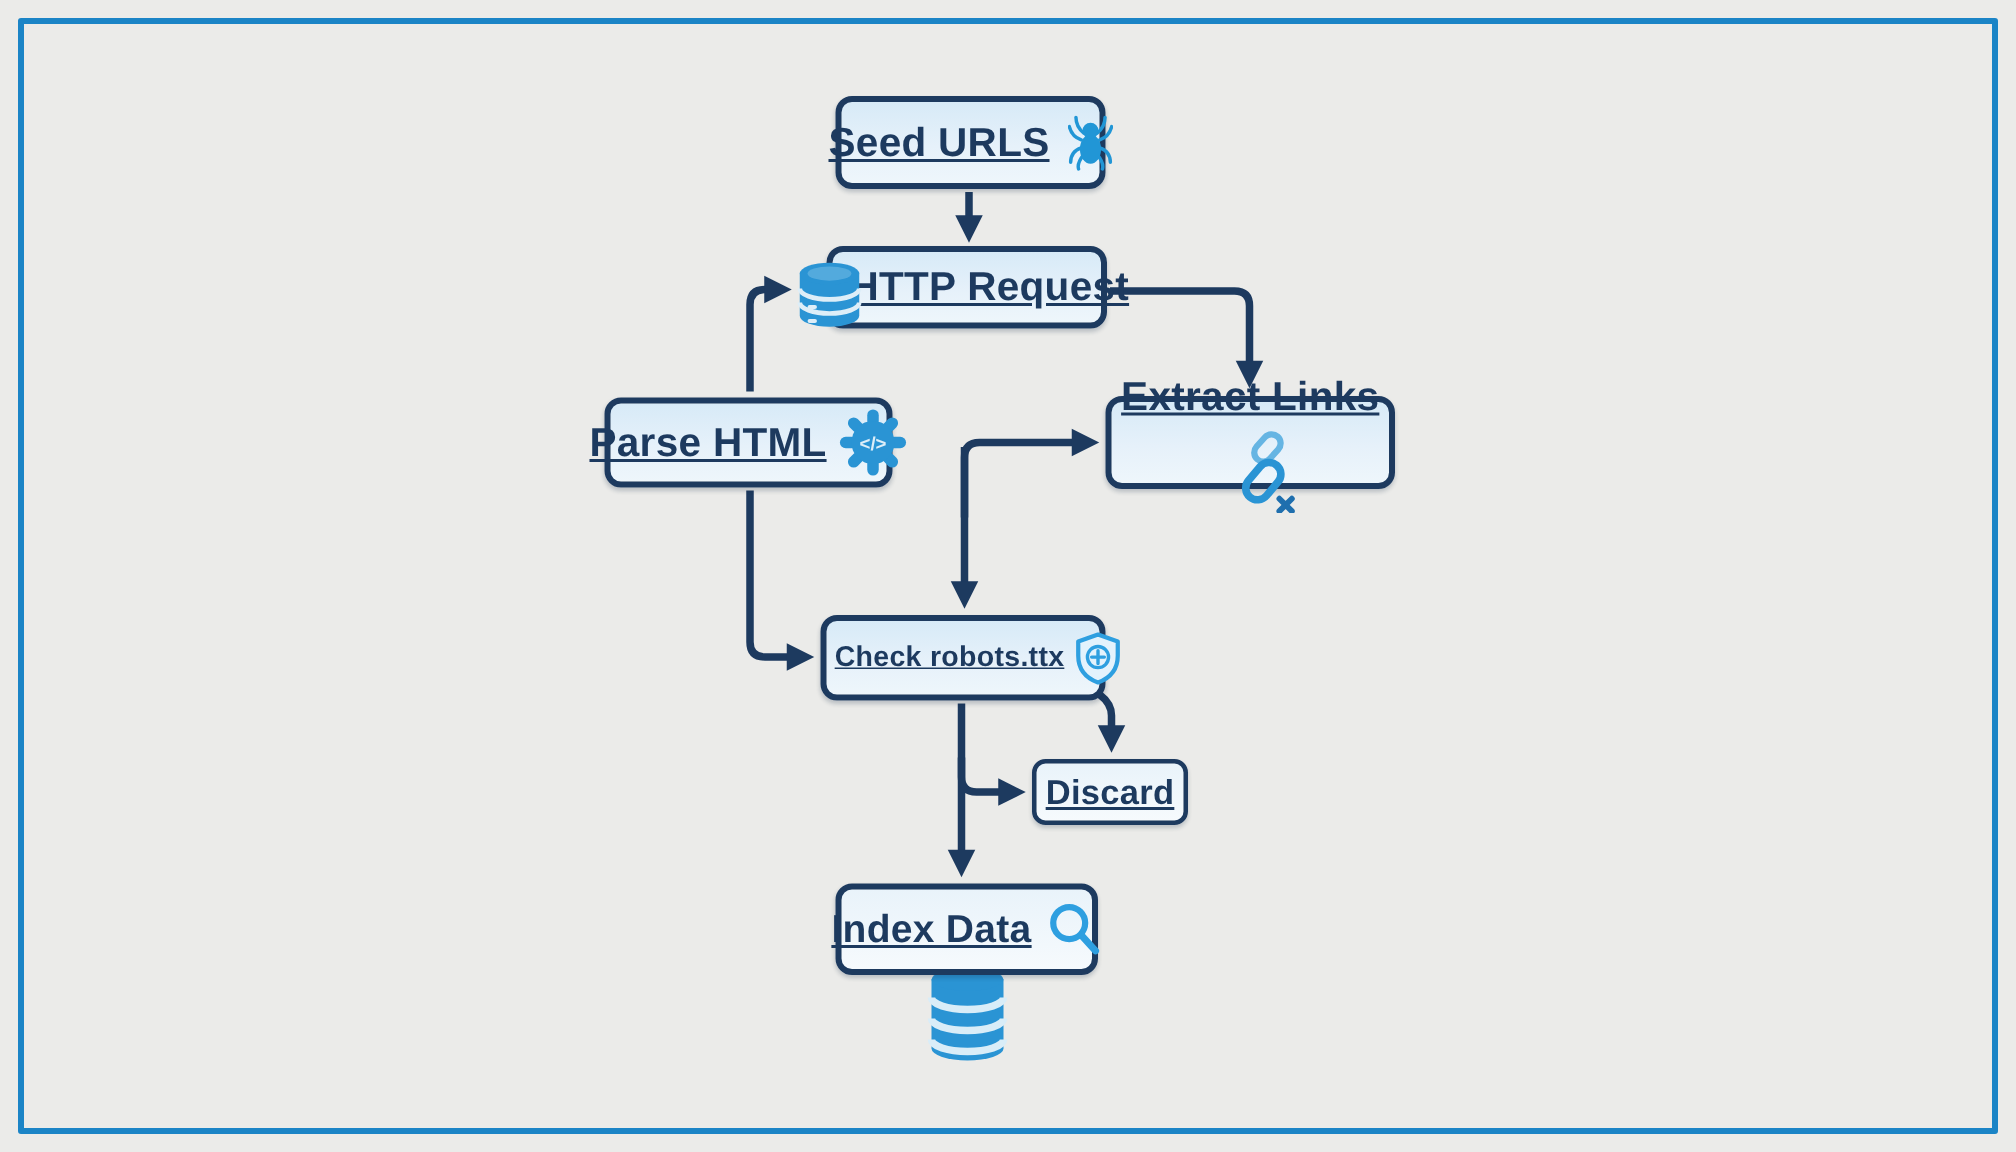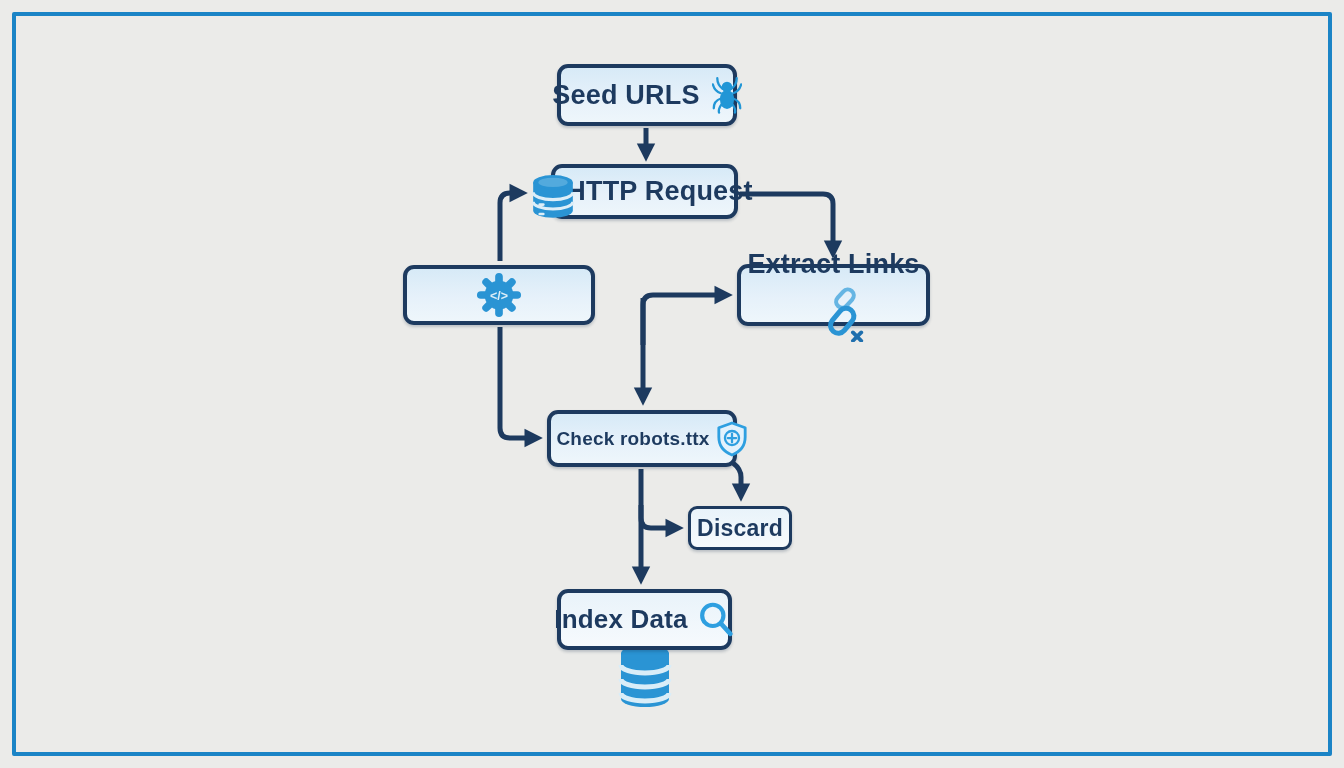--- a/index.html
+++ b/index.html
@@ -15,21 +15,21 @@
   .node{
     position:absolute;z-index:2;box-sizing:border-box;
     border:4px solid #1d3a5f;border-radius:11px;
     background:linear-gradient(180deg,#d7eaf7 0%,#e6f1fa 55%,#eef6fb 100%);
     color:#1d3a5f;font-weight:700;
     display:flex;align-items:center;justify-content:center;
     box-shadow:0 2px 3px rgba(20,40,70,0.22);
     white-space:nowrap;
   }
   .node.light{background:linear-gradient(180deg,#e9f3fa 0%,#f6fafd 100%);}
-  .node .lbl{letter-spacing:0.2px;}
+  .node .lbl{letter-spacing:0.2px;text-decoration:underline;}
   #node-seed{left:557px;top:64px;width:180px;height:62px;font-size:27px;gap:12px;}
   #node-http{left:551px;top:164px;width:187px;height:55px;font-size:27px;padding-left:30px;}
   #node-parse{left:403px;top:265px;width:192px;height:60px;font-size:27px;gap:8px;}
   #node-extract{left:737px;top:264px;width:193px;height:62px;font-size:27px;gap:6px;flex-direction:column;}
   #node-check{left:547px;top:410px;width:190px;height:57px;font-size:19px;gap:6px;}
   #node-discard{left:688px;top:506px;width:104px;height:44px;font-size:23px;border-width:3.5px;border-radius:9px;text-align:right;}
   #node-index{left:557px;top:589px;width:175px;height:61px;font-size:26px;gap:10px;}
   .icon{display:flex;align-items:center;justify-content:center;flex:0 0 auto;}
   #db-icon-http{position:absolute;left:-26px;top:5px;z-index:3;}
   #links-icon{margin-right:-12px;}
@@ -97,20 +97,21 @@
         <path d="M4 18.5 a19 7 0 0 0 38 0" stroke="#ddeef8" stroke-width="3" fill="none"></path>
         <path d="M4 27.5 a19 7 0 0 0 38 0" stroke="#ddeef8" stroke-width="3" fill="none"></path>
         <rect x="9" y="29" width="6" height="2.6" rx="1.3" fill="#ddeef8"></rect>
         <rect x="9" y="38" width="6" height="2.6" rx="1.3" fill="#ddeef8"></rect>
       </svg>
     </span>
     <span class="lbl">HTTP Request</span>
   </div>
 
   <div class="node" id="node-parse">
+    <span class="lbl">Parse HTML</span>
     <span class="icon">
       <svg width="46" height="46" viewBox="0 0 48 48">
         <g fill="#2a94d4">
           <rect x="20" y="1" width="8" height="12" rx="4"></rect>
           <rect x="20" y="1" width="8" height="12" rx="4" transform="rotate(45 24 24)"></rect>
           <rect x="20" y="1" width="8" height="12" rx="4" transform="rotate(90 24 24)"></rect>
           <rect x="20" y="1" width="8" height="12" rx="4" transform="rotate(135 24 24)"></rect>
           <rect x="20" y="1" width="8" height="12" rx="4" transform="rotate(180 24 24)"></rect>
           <rect x="20" y="1" width="8" height="12" rx="4" transform="rotate(225 24 24)"></rect>
           <rect x="20" y="1" width="8" height="12" rx="4" transform="rotate(270 24 24)"></rect>

